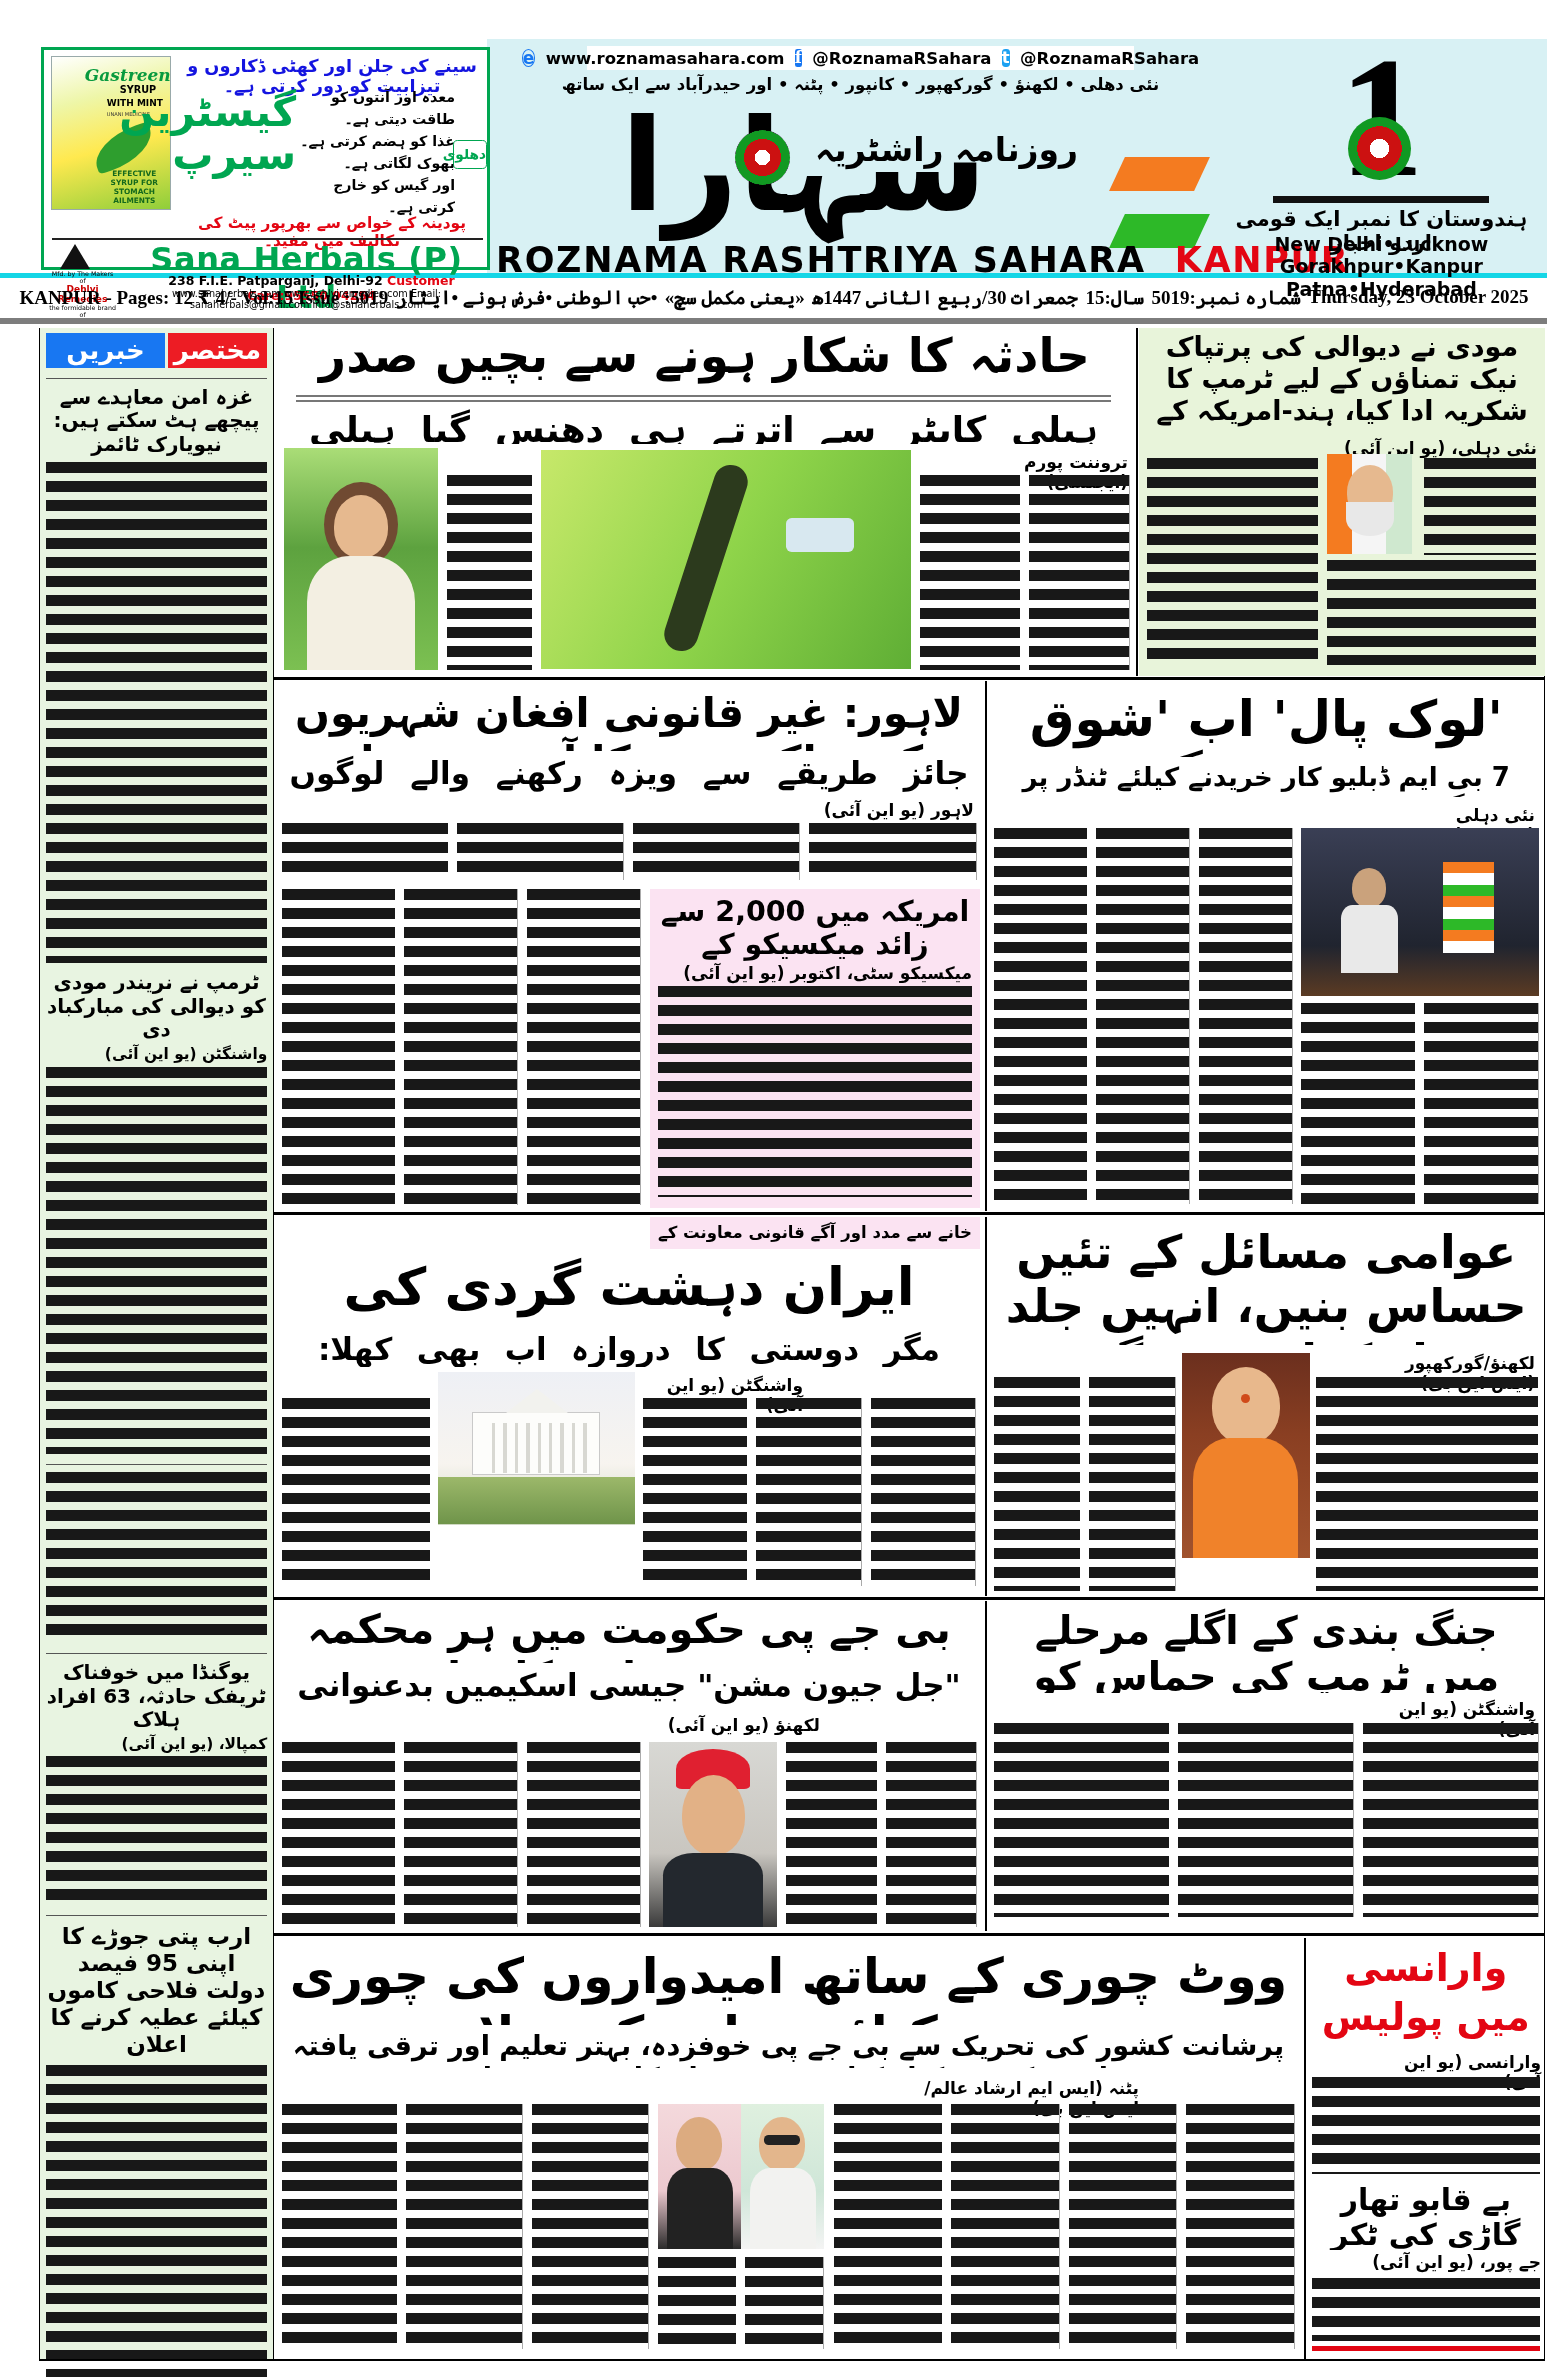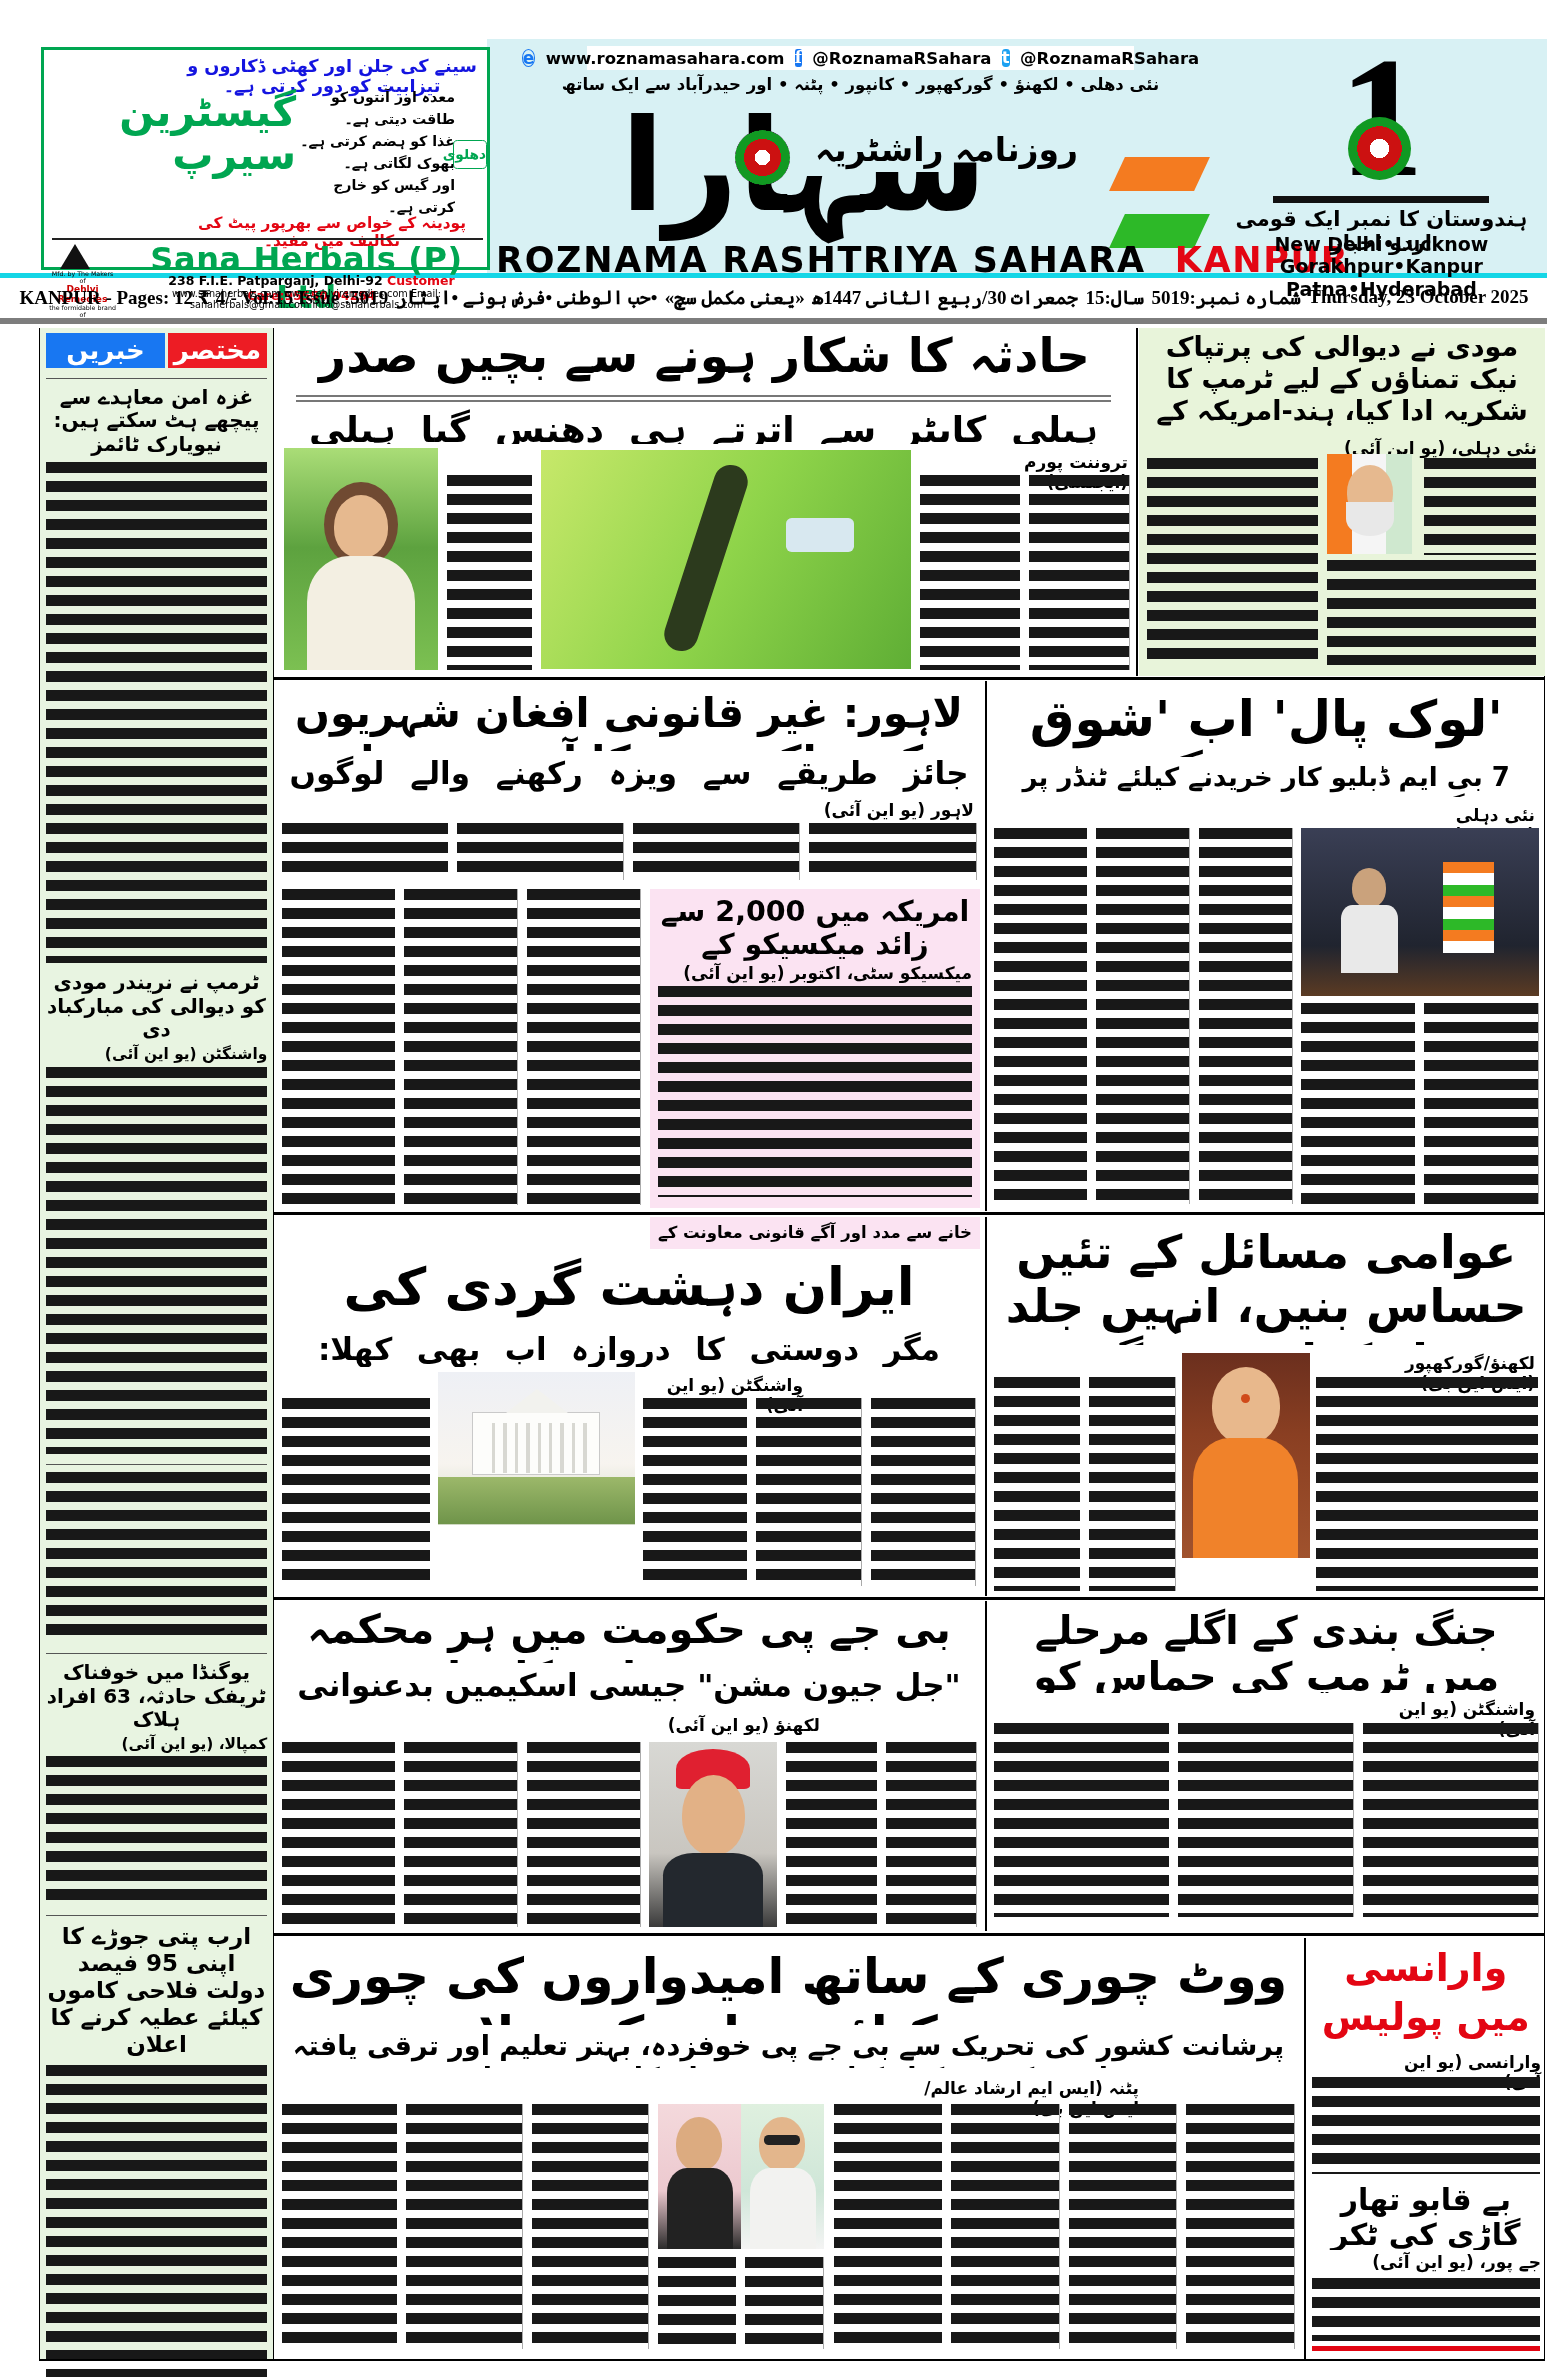--- a/index.html
+++ b/index.html
@@ -23,20 +23,28 @@
 </style>
 </head>
 <body>
 
 <div id="page">
 
   <div class="abs" style="left:487px;top:39px;width:1061px;height:235px;background:#d8f1f4"></div>
   <div class="abs" style="left:0;top:273px;width:1548px;height:5.1px;background:#14d6e6"></div>
 
   <div class="abs" style="left:41px;top:47px;width:449px;height:223px;border:3.4px solid #00a651;background:#fff">
+    <div class="abs" style="left:6.8px;top:5.7px;width:120px;height:154px;border:0.6px solid #9aa;background:linear-gradient(165deg,#ffffff 0%,#eef6a8 28%,#ffe94f 58%,#8fce3a 100%)">
+      <div class="abs" style="left:40px;top:74px;width:63px;height:34px;background:#2e9e2e;border-radius:80% 10% 80% 10%;transform:rotate(-20deg)"></div>
+      <div class="abs" style="left:33px;top:8px;font-family:'DejaVu Serif',serif;font-style:italic;font-weight:bold;font-size:17px;color:#089a3e">Gastreen</div>
+      <div class="abs" style="left:68px;top:27px;font-size:9.7px;font-weight:bold">SYRUP</div>
+      <div class="abs" style="left:55px;top:41px;font-size:9px;font-weight:bold">WITH MINT</div>
+      <div class="abs" style="left:55px;top:54px;font-size:5.1px;color:#333">UNANI MEDICINE</div>
+      <div class="abs" style="left:49px;top:112px;width:67px;font-size:7.4px;font-weight:bold;color:#14691c;text-align:center">EFFECTIVE SYRUP FOR STOMACH AILMENTS</div>
+    </div>
     <div class="abs u" style="left:134px;top:5.7px;width:308px;font-size:17.7px;font-weight:bold;color:#1414e0;text-align:center">سینے کی جلن اور کھٹی ڈکاروں و تیزابیت کو دور کرتی ہے۔</div>
     <div class="abs u" style="left:251px;top:36px;width:160px;font-size:14.2px;font-weight:bold;line-height:1.55;text-align:right">
       <div>معدہ اور آنتوں کو طاقت دیتی ہے۔</div>
       <div>غذا کو ہضم کرتی ہے۔ بھوک لگاتی ہے۔</div>
       <div>اور گیس کو خارج کرتی ہے۔</div>
     </div>
     <div class="abs u" style="left:132px;top:41px;width:120px;height:108px;font-size:41px;font-weight:bold;color:#00a651;text-align:center;line-height:1.05">گیسٹرین سیرپ</div>
     <div class="abs u" style="left:409px;top:90px;width:34px;height:28.5px;border:1.7px solid #00a651;color:#00a651;font-size:13.7px;font-weight:bold;text-align:center;line-height:26px;border-radius:4.6px">دهلوی</div>
     <div class="abs u" style="left:134px;top:164px;width:308px;font-size:15.4px;font-weight:bold;color:#e30613;text-align:center">پودینہ کے خواص سے بھرپور    پیٹ کی تکالیف میں مفید۔</div>
     <div class="abs" style="left:8px;top:188px;width:431px;height:1.7px;background:#222"></div>

